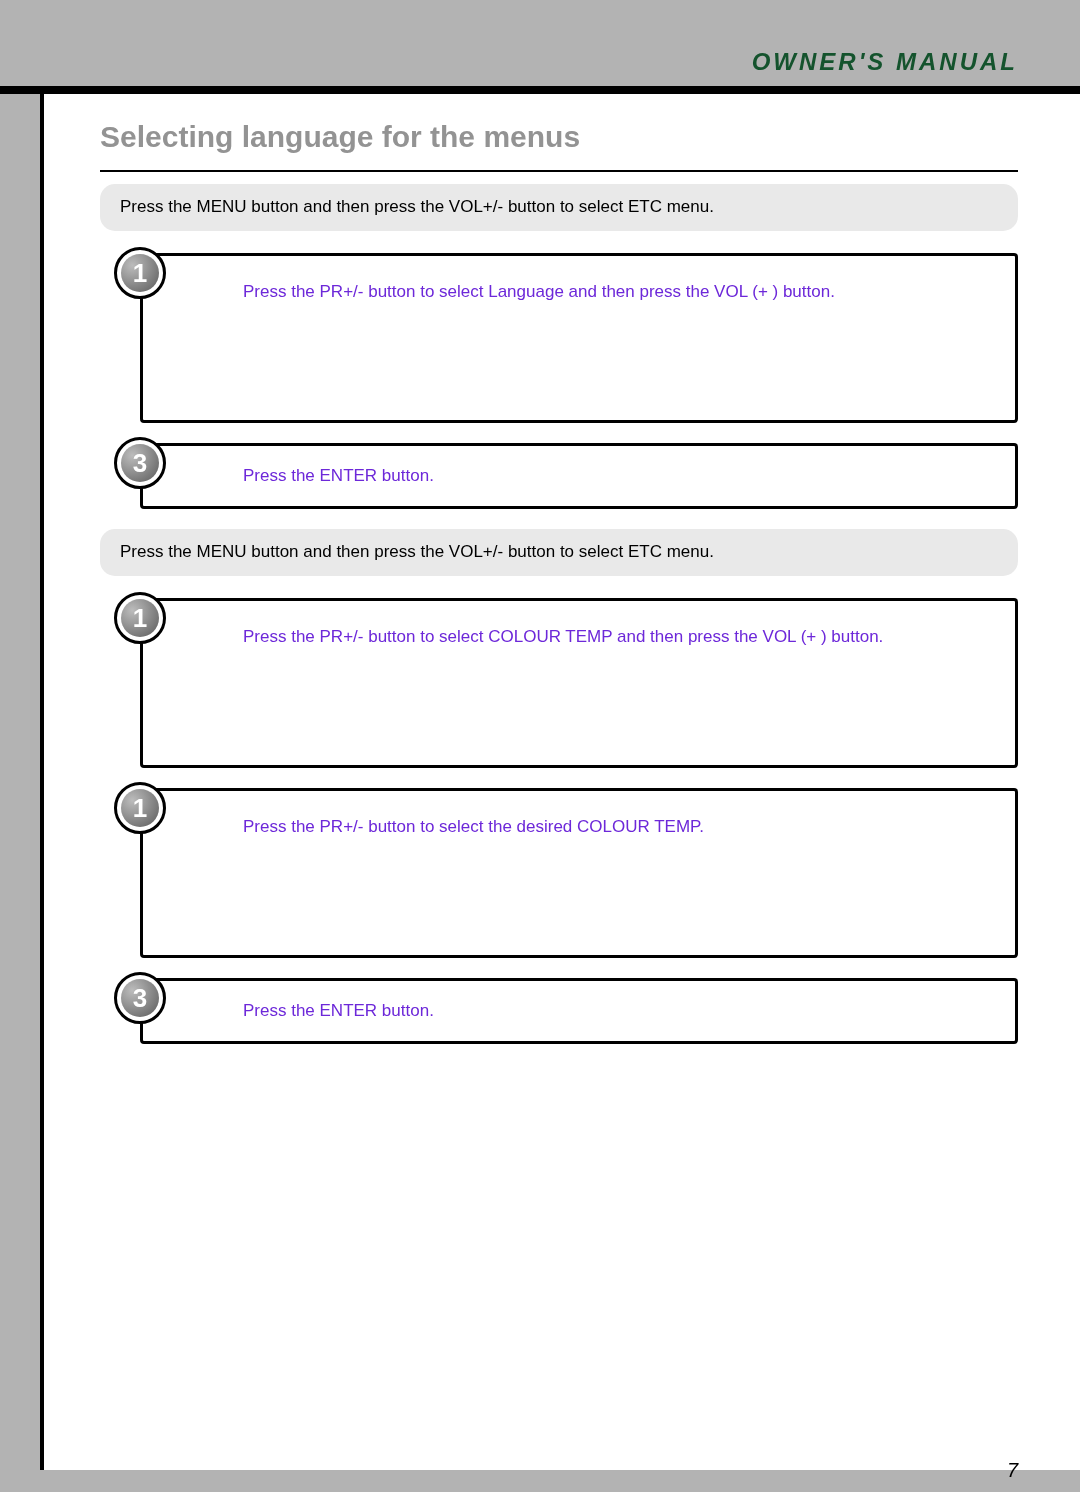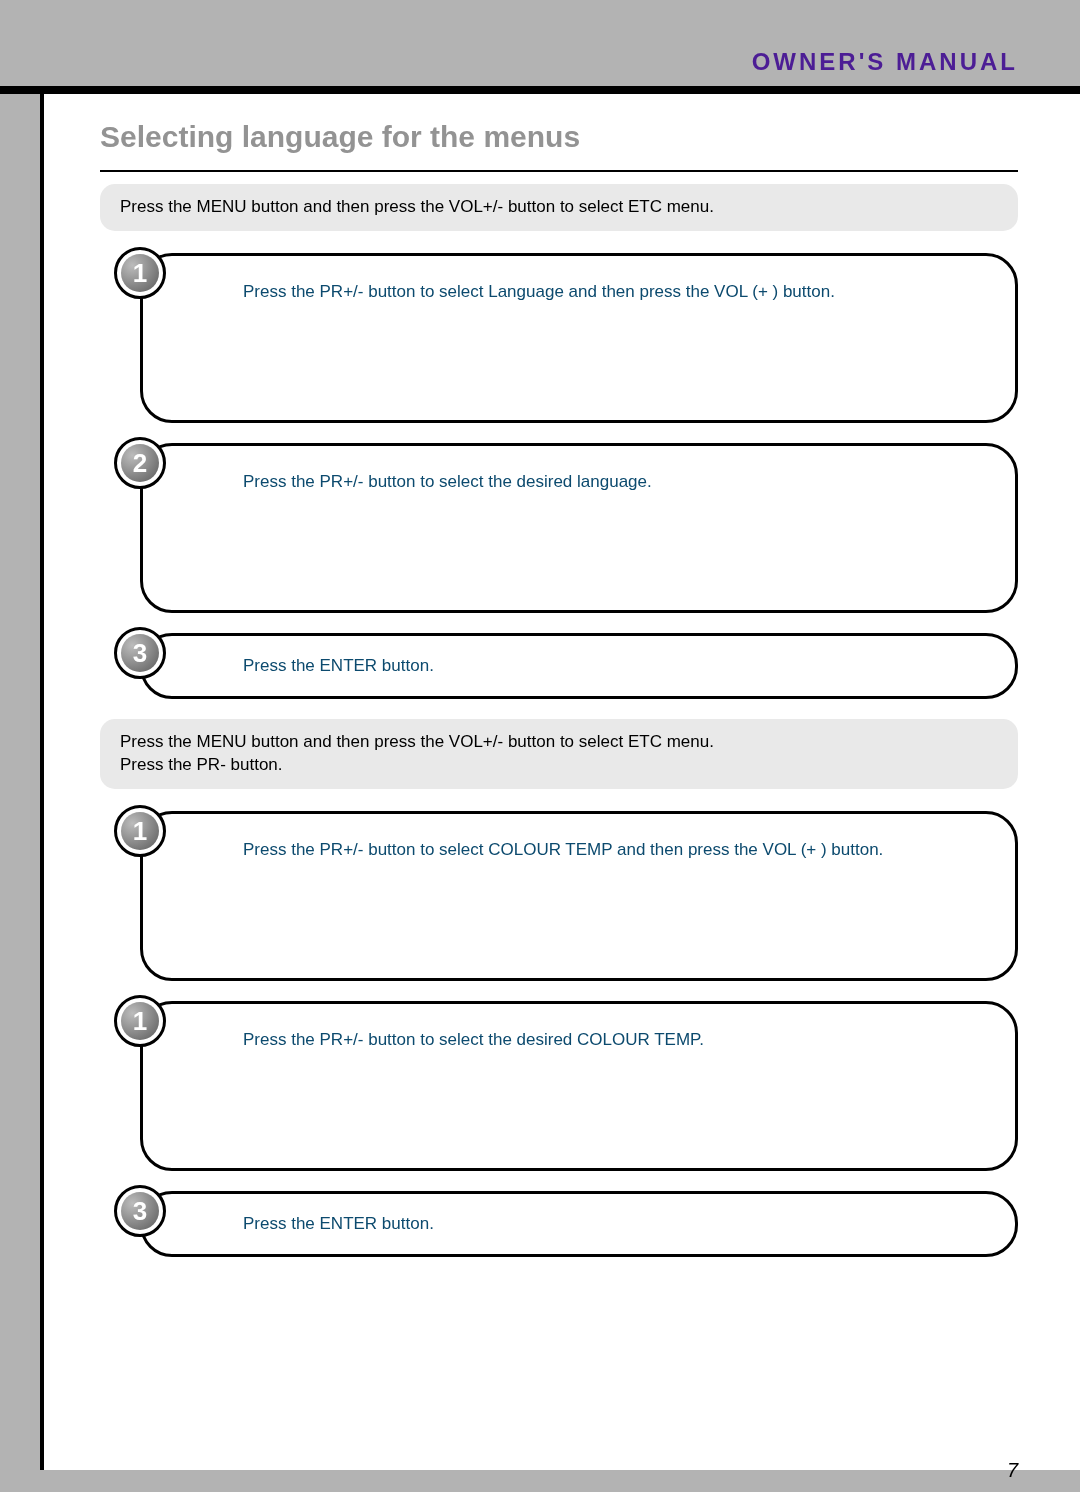--- a/index.html
+++ b/index.html
@@ -14,22 +14,23 @@
     height: 86px;
     background: #b3b3b3;
     position: relative;
   }
   .manual-label {
     position: absolute;
     right: 62px;
     bottom: 10px;
     font-size: 24px;
     font-weight: bold;
+    font-style: italic;
     letter-spacing: 3px;
-    color: #4c1d95;
+    color: #14532d;
   }
   .black-rule {
     width: 100%;
     height: 8px;
     background: #000;
   }
   .left-strip {
     position: absolute;
     left: 0;
     top: 94px;
@@ -64,25 +65,25 @@
     border-radius: 15px;
     padding: 12px 20px;
     font-size: 17px;
     color: #000;
     line-height: 1.35;
     margin-bottom: 22px;
   }
   .step-wrap { position: relative; margin-bottom: 20px; }
   .step-box {
     border: 3px solid #000;
-    border-radius: 32px;
+    border-radius: 4px;
     margin-left: 40px;
     padding: 18px 24px 18px 100px;
     font-size: 17px;
-    color: #0c4a6e;
+    color: #6d28d9;
   }
   .step-box.tall { min-height: 170px; padding-top: 26px; }
   .step-box.short { min-height: 0; padding: 20px 24px 20px 100px; }
   .badge {
     position: absolute;
     left: 14px;
     top: -6px;
     width: 52px;
     height: 52px;
   }
@@ -148,49 +149,36 @@
     </div>
     <div class="badge">
       <div class="badge-outer">
           <div class="badge-inner">
             <span class="badge-num">1</span>
           </div>
         </div>
     </div>
   </div>
 
-  <div class="step-wrap">
-    <div class="step-box tall">
-      <span>Press the PR+/- button to select the desired language.</span>
-    </div>
-    <div class="badge">
-      <div class="badge-outer">
-          <div class="badge-inner">
-            <span class="badge-num">2</span>
-          </div>
-        </div>
-    </div>
-  </div>
 
   <div class="step-wrap">
     <div class="step-box short">
       <span>Press the ENTER button.</span>
     </div>
     <div class="badge">
       <div class="badge-outer">
           <div class="badge-inner">
             <span class="badge-num">3</span>
           </div>
         </div>
     </div>
   </div>
 
   <div class="intro-box">
     <div>Press the MENU button and then press the VOL+/- button to select ETC menu.</div>
-    <div>Press the PR- button.</div>
   </div>
 
   <div class="step-wrap">
     <div class="step-box tall">
       <span>Press the PR+/- button to select COLOUR TEMP and then press the VOL (+ ) button.</span>
     </div>
     <div class="badge">
       <div class="badge-outer">
           <div class="badge-inner">
             <span class="badge-num">1</span>

